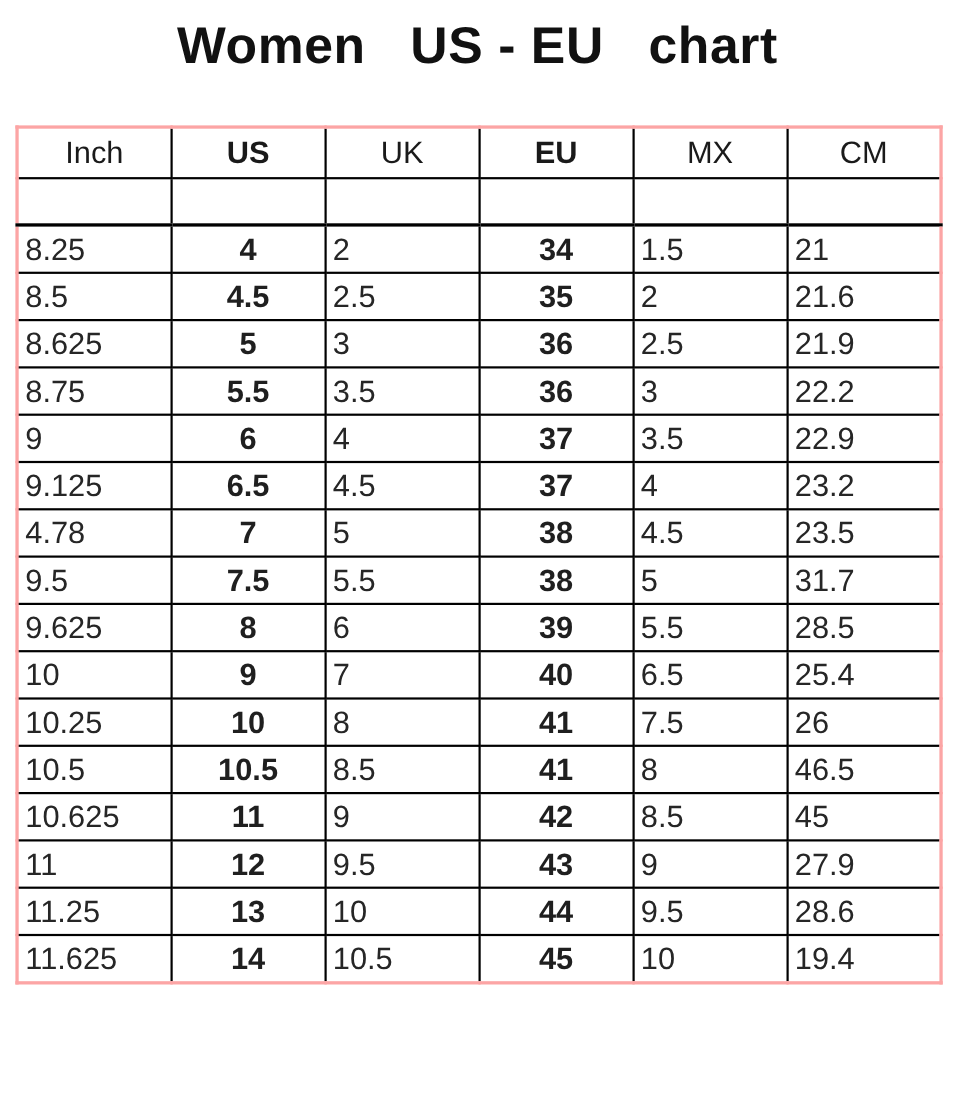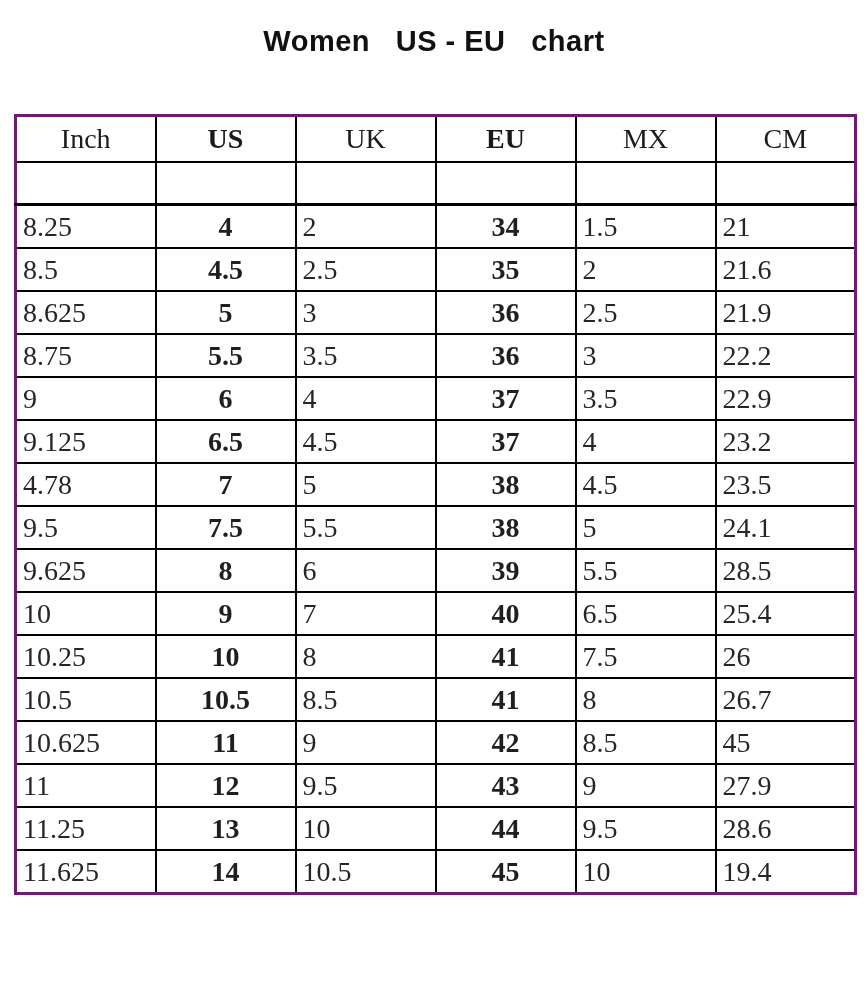--- a/index.html
+++ b/index.html
@@ -15,38 +15,37 @@
     width: 868px;
     height: 1001px;
     overflow: hidden;
     position: relative;
   }
   .chart-title {
     margin-top: 10px;
     height: 62px;
     line-height: 62px;
     text-align: center;
-    font-size: 29px;
+    font-size: 47px;
     font-weight: bold;
     color: #111111;
     white-space: pre;
     letter-spacing: 0.5px;
   }
   .table-wrap {
     position: absolute;
     left: 14px;
     top: 114px;
     width: 840px;
   }
   table.size-chart {
     border-collapse: collapse;
     table-layout: fixed;
     width: 840px;
-    border: 3px solid #701a75;
-    font-family: Liberation Serif, serif;
+    border: 3px solid #fca5a5;
   }
   table.size-chart col { width: 140px; }
   table.size-chart th,
   table.size-chart td {
     border: 2px solid #000000;
     font-size: 28px;
     color: #262626;
     height: 41px;
     padding: 0;
     overflow: hidden;
@@ -173,21 +172,21 @@
             <td>38</td>
             <td>4.5</td>
             <td>23.5</td>
           </tr>
           <tr>
             <td>9.5</td>
             <td>7.5</td>
             <td>5.5</td>
             <td>38</td>
             <td>5</td>
-            <td>24.1</td>
+            <td>31.7</td>
           </tr>
           <tr>
             <td>9.625</td>
             <td>8</td>
             <td>6</td>
             <td>39</td>
             <td>5.5</td>
             <td>28.5</td>
           </tr>
           <tr>
@@ -205,21 +204,21 @@
             <td>41</td>
             <td>7.5</td>
             <td>26</td>
           </tr>
           <tr>
             <td>10.5</td>
             <td>10.5</td>
             <td>8.5</td>
             <td>41</td>
             <td>8</td>
-            <td>26.7</td>
+            <td>46.5</td>
           </tr>
           <tr>
             <td>10.625</td>
             <td>11</td>
             <td>9</td>
             <td>42</td>
             <td>8.5</td>
             <td>45</td>
           </tr>
           <tr>

